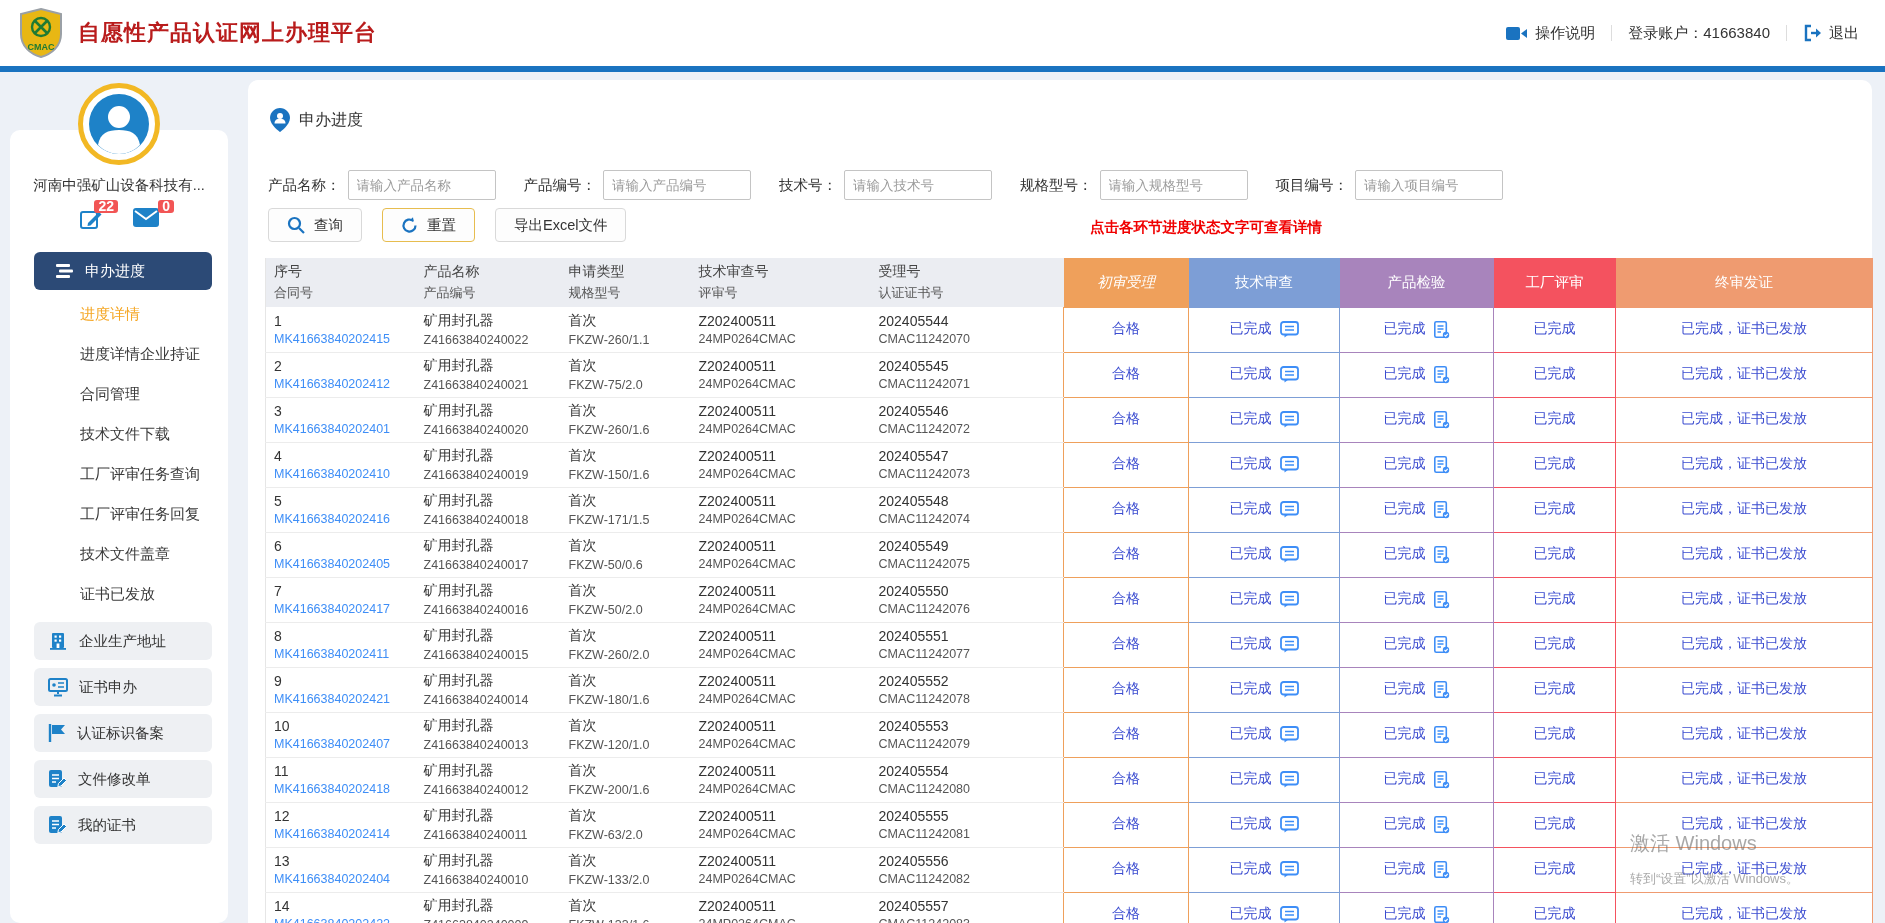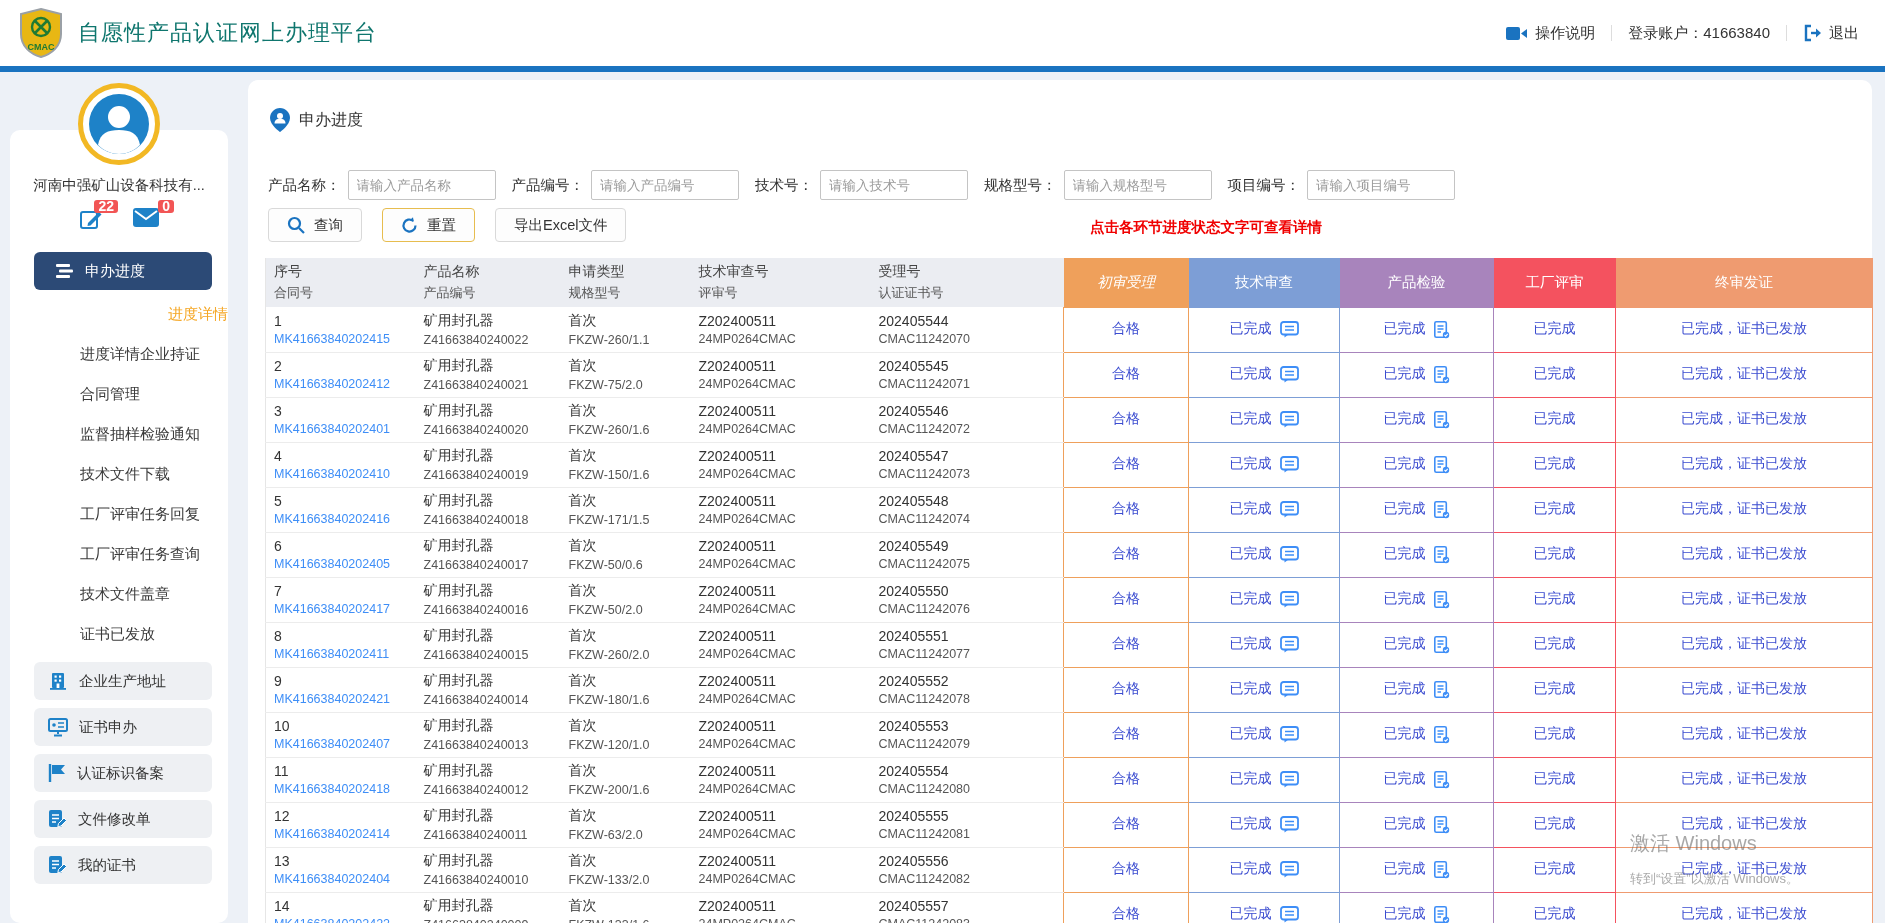--- a/index.html
+++ b/index.html
@@ -3,47 +3,47 @@
 <meta charset="utf-8">
 <style>
   * { margin:0; padding:0; box-sizing:border-box; }
   html,body { width:1885px; height:923px; overflow:hidden; }
   body { position:relative; background:#edf1f7; font-family:"Liberation Sans","DejaVu Sans",sans-serif; }
 
   
   .topbar { position:absolute; left:0; top:0; width:1885px; height:72px; background:#fff;
             border-bottom:6px solid #1a73c0; display:flex; align-items:center; }
   .logo-wrap { margin-left:18px; display:flex; align-items:center; }
-  .app-title { margin-left:14px; font-size:22px; font-weight:normal; color:#0f766e; letter-spacing:1px; }
+  .app-title { margin-left:14px; font-size:22px; font-weight:bold; color:#b91c1c; letter-spacing:1px; }
   .topbar-right { margin-left:auto; margin-right:26px; display:flex; align-items:center; gap:16px; font-size:15px; color:#333; }
   .tb-item { display:flex; align-items:center; gap:7px; cursor:pointer; }
   .tb-div { width:1px; height:16px; background:#ddd; }
 
   
   .sidebar { position:absolute; left:10px; top:130px; width:218px; height:793px; background:#fff; border-radius:10px; }
   .avatar { position:absolute; left:68px; top:-47px; width:82px; height:82px; border-radius:50%;
             border:5px solid #f2b824; background:#fff; display:flex; align-items:center; justify-content:center; }
   .company { padding-top:46px; text-align:center; font-size:14.5px; color:#333; }
   .badge-row { display:flex; justify-content:center; gap:30px; margin-top:13px; }
   .badge-ic { position:relative; cursor:pointer; }
   .badge { position:absolute; top:-8px; right:-15px; background:#f25555; color:#fff; font-size:14px;
            font-weight:bold; padding:1px 4px; border-radius:3px; line-height:11px; }
   .active-item { margin:16px auto 0 24px; width:178px; height:38px; background:#2c4a76; border-radius:6px;
                  display:flex; align-items:center; gap:11px; padding-left:22px; color:#fff; font-size:15px; cursor:pointer; }
   .submenu { margin-top:4px; }
   .submenu > div { height:40px; line-height:40px; padding-left:70px; font-size:15px; color:#3a3a3a; cursor:pointer; }
-  .submenu > div:first-of-type { color:#f5a623;text-align:right; }
+  .submenu > div:first-of-type { color:#f5a623; }
   .boxed-list { margin-top:8px; display:flex; flex-direction:column; gap:8px; }
   .boxed-item { margin-left:24px; width:178px; height:38px; background:#eef0f3; border-radius:6px;
                 display:flex; align-items:center; gap:11px; padding-left:14px; font-size:14.5px; color:#333; cursor:pointer; }
 
   
   .main { position:absolute; left:248px; top:80px; width:1624px; height:843px; background:#fff; border-radius:10px 10px 0 0; }
   .page-title { position:absolute; left:22px; top:28px; display:flex; align-items:center; gap:9px; font-size:16px; color:#333; }
-  .filters { position:absolute; left:20px; top:90px; display:flex; gap:16px; align-items:center; }
+  .filters { position:absolute; left:20px; top:90px; display:flex; gap:28px; align-items:center; }
   .fgroup { display:flex; align-items:center; gap:7px; }
   .fgroup label { font-size:14.5px; color:#333; white-space:nowrap; }
   .fgroup input { width:148px; height:30px; border:1px solid #c4c4c4; border-radius:2px; padding:0 8px;
                   font-size:13.5px; color:#333; font-family:inherit; outline:none; }
   .fgroup input::placeholder { color:#9b9b9b; }
   .actions { position:absolute; left:20px; top:128px; display:flex; gap:20px; }
   .btn { height:34px; border:1px solid #d9d9d9; border-radius:4px; background:#fdfdfd; display:flex;
          align-items:center; gap:9px; padding:0 18px; font-size:14.5px; color:#333; cursor:pointer; font-family:inherit; }
   .btn.reset { border-color:#e7bd4f; }
   .hint { position:absolute; left:842px; top:138px; color:#f00000; font-weight:bold; font-size:14.5px; }
@@ -143,24 +143,23 @@
         </g>
     </svg>
     <span>申办进度</span>
   </div>
 
   <div class="submenu">
 
   <div class="sub-item">进度详情</div>
       <div class="sub-item">进度详情企业持证</div>
       <div class="sub-item">合同管理</div>
-      <div class="sub-item">监督抽样检验通知</div>
       <div class="sub-item">技术文件下载</div>
+      <div class="sub-item">工厂评审任务查询</div>
       <div class="sub-item">工厂评审任务回复</div>
-      <div class="sub-item">工厂评审任务查询</div>
       <div class="sub-item">技术文件盖章</div>
       <div class="sub-item">证书已发放</div>
     </div>
 
   <div class="boxed-list">
     <div class="boxed-item">
       <svg width="20" height="20" viewBox="0 0 20 20">
         <rect x="4" y="2" width="12" height="15" rx="1" fill="#1e82c8"></rect>
         <g fill="#fff">
             <rect x="6.5" y="4.5" width="2.2" height="2.2"></rect>

